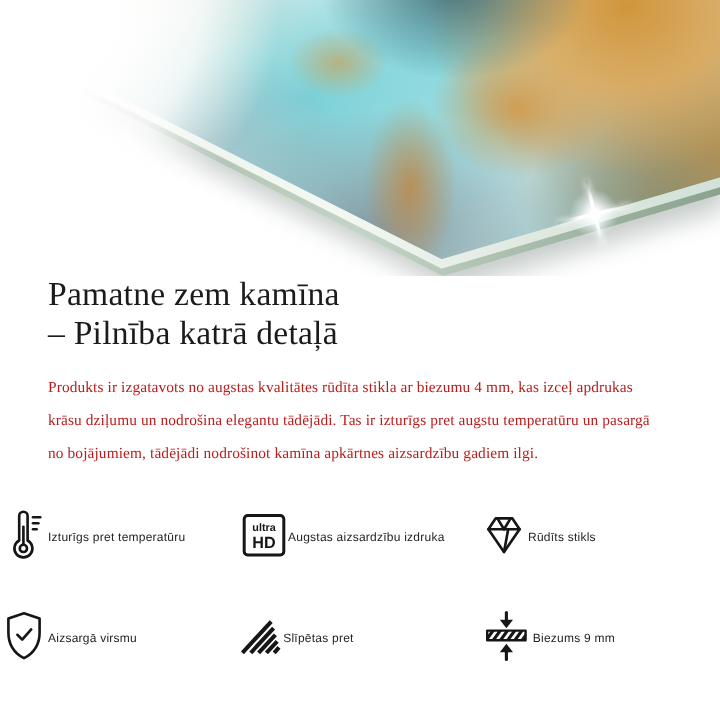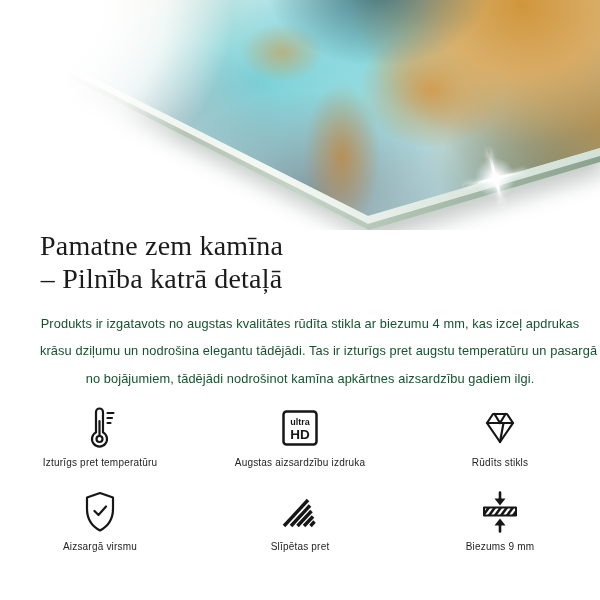--- a/index.html
+++ b/index.html
@@ -1,17 +1,17 @@
 <!DOCTYPE html>
 <html><head>
 <meta charset="utf-8">
 <style>
   html,body{margin:0;padding:0;}
   body{width:600px;height:600px;background:#ffffff;font-family:"Liberation Sans",sans-serif;overflow:hidden;}
-  #page{position:relative;width:600px;height:600px;background:#ffffff;text-align:center;}
+  #page{position:relative;width:600px;height:600px;background:#ffffff;}
 
   
   #hero{position:absolute;left:0;top:0;width:600px;height:230px;background:#ffffff;overflow:hidden;}
   .panel-wrap{position:absolute;left:0;top:-40px;width:600px;height:280px;
     filter:drop-shadow(5px 12px 10px rgba(105,122,114,0.38));}
   .panel-face{position:absolute;inset:0;
     clip-path:polygon(66px 104px,120px 0px,600px 0px,600px 188px,368px 256px);
     background:
       radial-gradient(165px 115px at 63% 10%, rgba(42,90,100,0.80) 0%, rgba(42,90,100,0) 68%),
       radial-gradient(235px 195px at 87% 16%, rgba(209,146,52,0.95) 0%, rgba(223,170,92,0.85) 35%, rgba(220,165,85,0) 72%),
@@ -46,27 +46,27 @@
     background:linear-gradient(90deg,rgba(255,255,255,0),#fff 32%,#fff 68%,rgba(255,255,255,0));}
   .sparkle .beam.v{top:3px;bottom:3px;left:50%;width:3px;margin-left:-1.5px;
     background:linear-gradient(180deg,rgba(255,255,255,0),#fff 32%,#fff 68%,rgba(255,255,255,0));}
   .sparkle .core{position:absolute;left:50%;top:50%;width:9px;height:9px;margin:-4.5px;border-radius:50%;
     background:#fff;box-shadow:0 0 9px 3px rgba(255,255,255,0.95);}
 
   
   .heading{position:absolute;left:40px;top:229px;font-family:"Liberation Serif",serif;
     font-size:28px;line-height:33px;color:#1b1b1b;font-weight:400;letter-spacing:0.2px;}
   .desc{position:absolute;left:40px;top:310px;width:540px;font-size:12.8px;line-height:27.3px;
-    color:#14532d;letter-spacing:0.1px;}
+    color:#b91c1c;letter-spacing:0.1px;font-family:Liberation Serif, serif;}
   .desc div{white-space:nowrap;}
 
   
   .features{position:absolute;left:0;top:404px;width:600px;display:grid;
     grid-template-columns:repeat(3,1fr);}
-  .feature{height:84px;display:flex;flex-direction:column;align-items:center;}
+  .feature{height:84px;display:flex;align-items:center;}
   .icon-box{height:48px;display:flex;align-items:center;justify-content:center;}
   .feature-label{font-size:10px;color:#242424;margin-top:5px;letter-spacing:0.2px;}
   .icon-box svg{stroke:#161616;fill:none;stroke-width:2.2;stroke-linecap:round;stroke-linejoin:round;}
   .icon-box svg .fillpart{fill:#161616;stroke:none;}
   .icon-box svg text{fill:#161616;stroke:none;font-family:"Liberation Sans",sans-serif;}
 </style>
 </head>
 <body>
 
 <div id="page">

